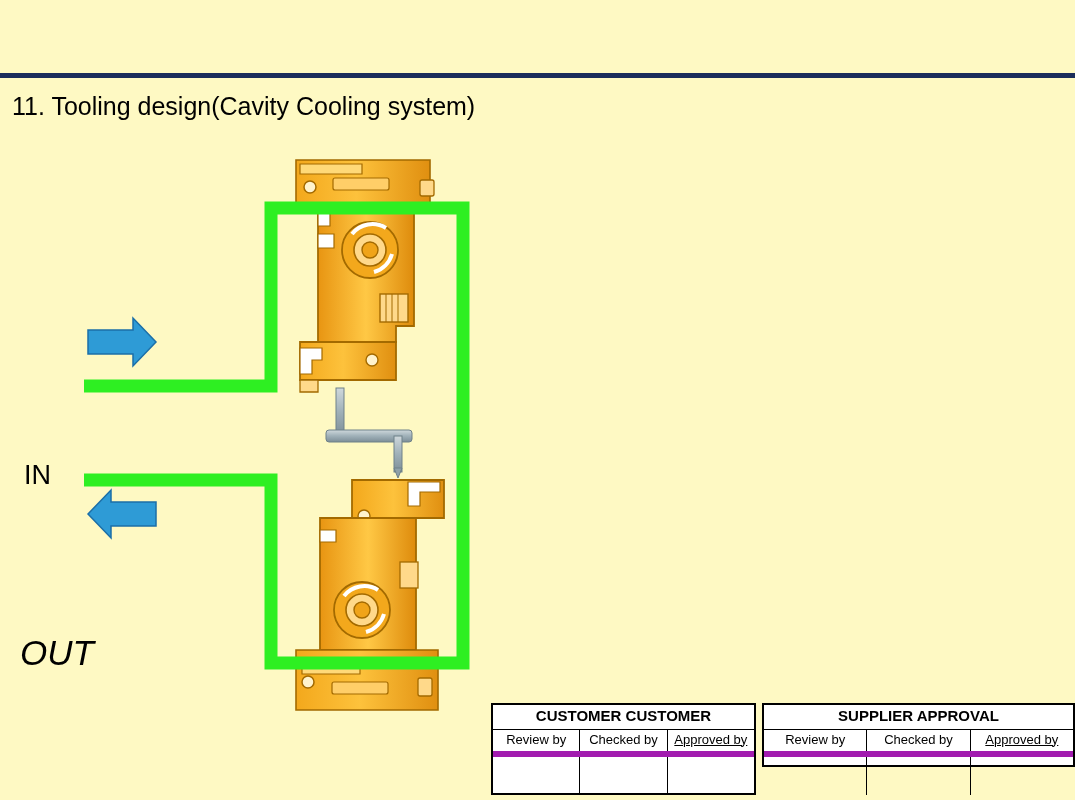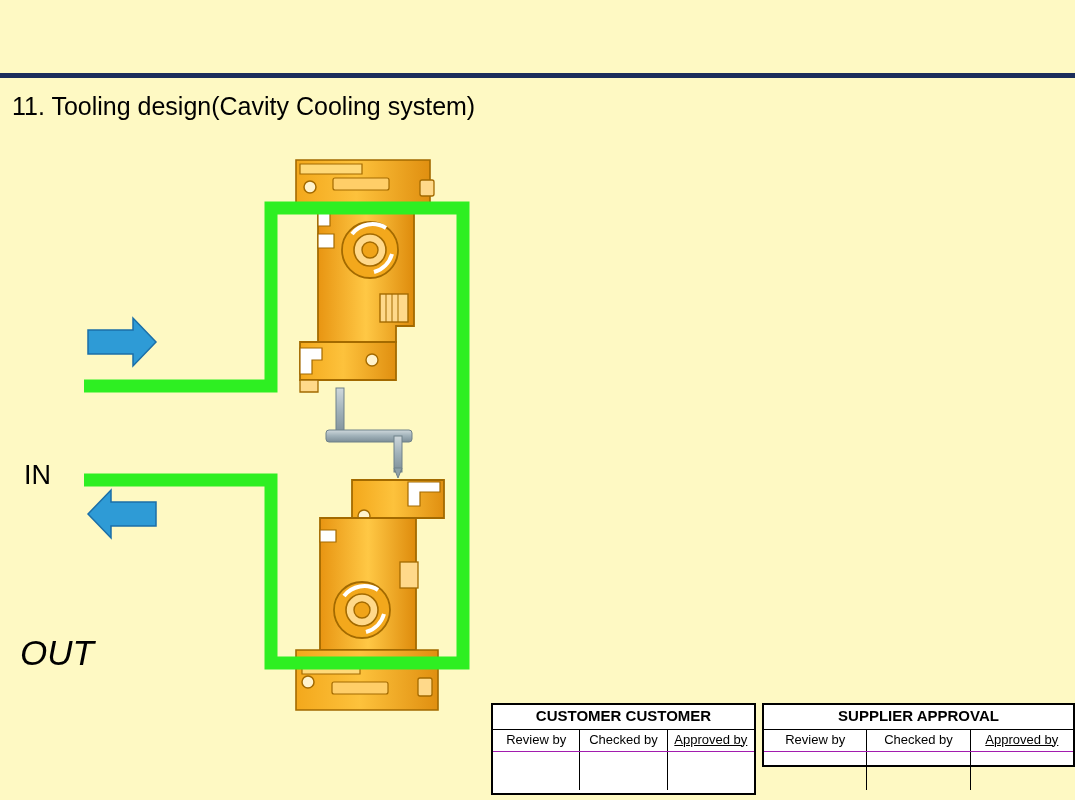--- a/index.html
+++ b/index.html
@@ -73,21 +73,21 @@
   .approval .hdr {
     text-align: center;
     font-weight: bold;
     font-size: 15px;
     padding: 3px 0 4px 0;
     border-bottom: 1px solid #000;
     line-height: 1.1;
   }
   .approval .cols {
     display: flex;
-    border-bottom: 1px solid #a21caf;
+    border-bottom: 6px solid #a21caf;
     justify-content: flex-end;
   }
   .approval .cols > div {
     flex: 1 1 0;
     text-align: center;
     font-size: 13px;
     padding: 3px 0 4px 0;
     border-right: 1px solid #000;
     line-height: 1.1;
   }

